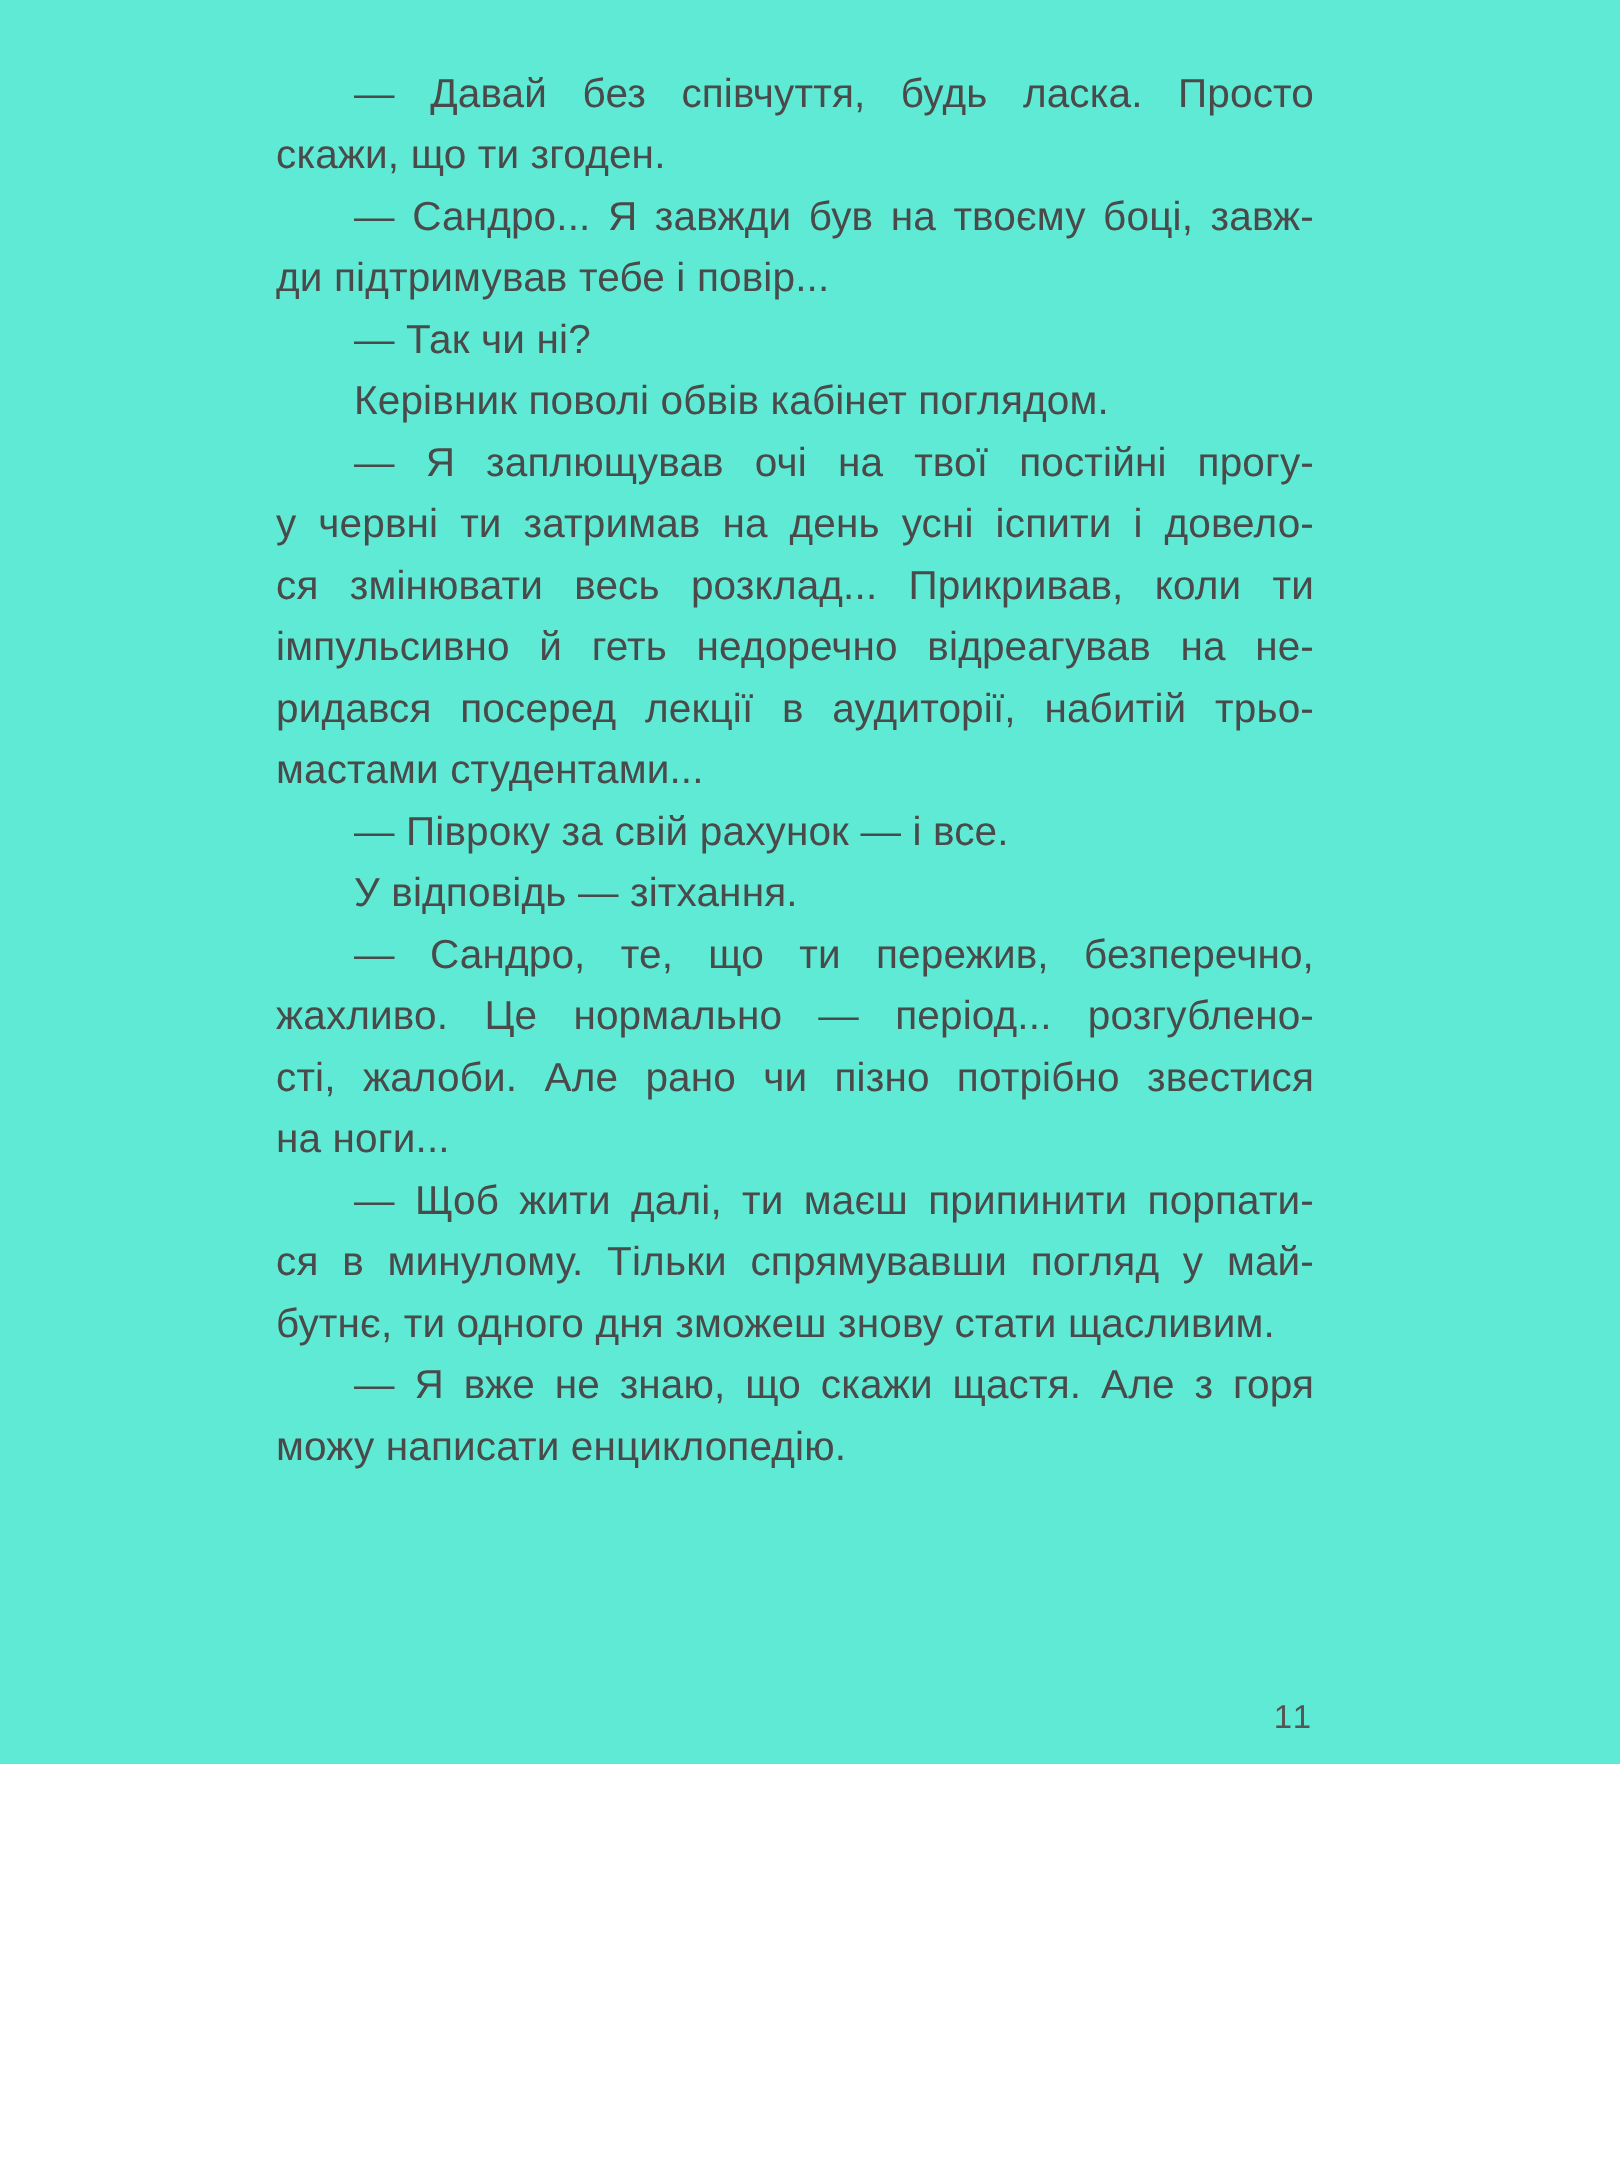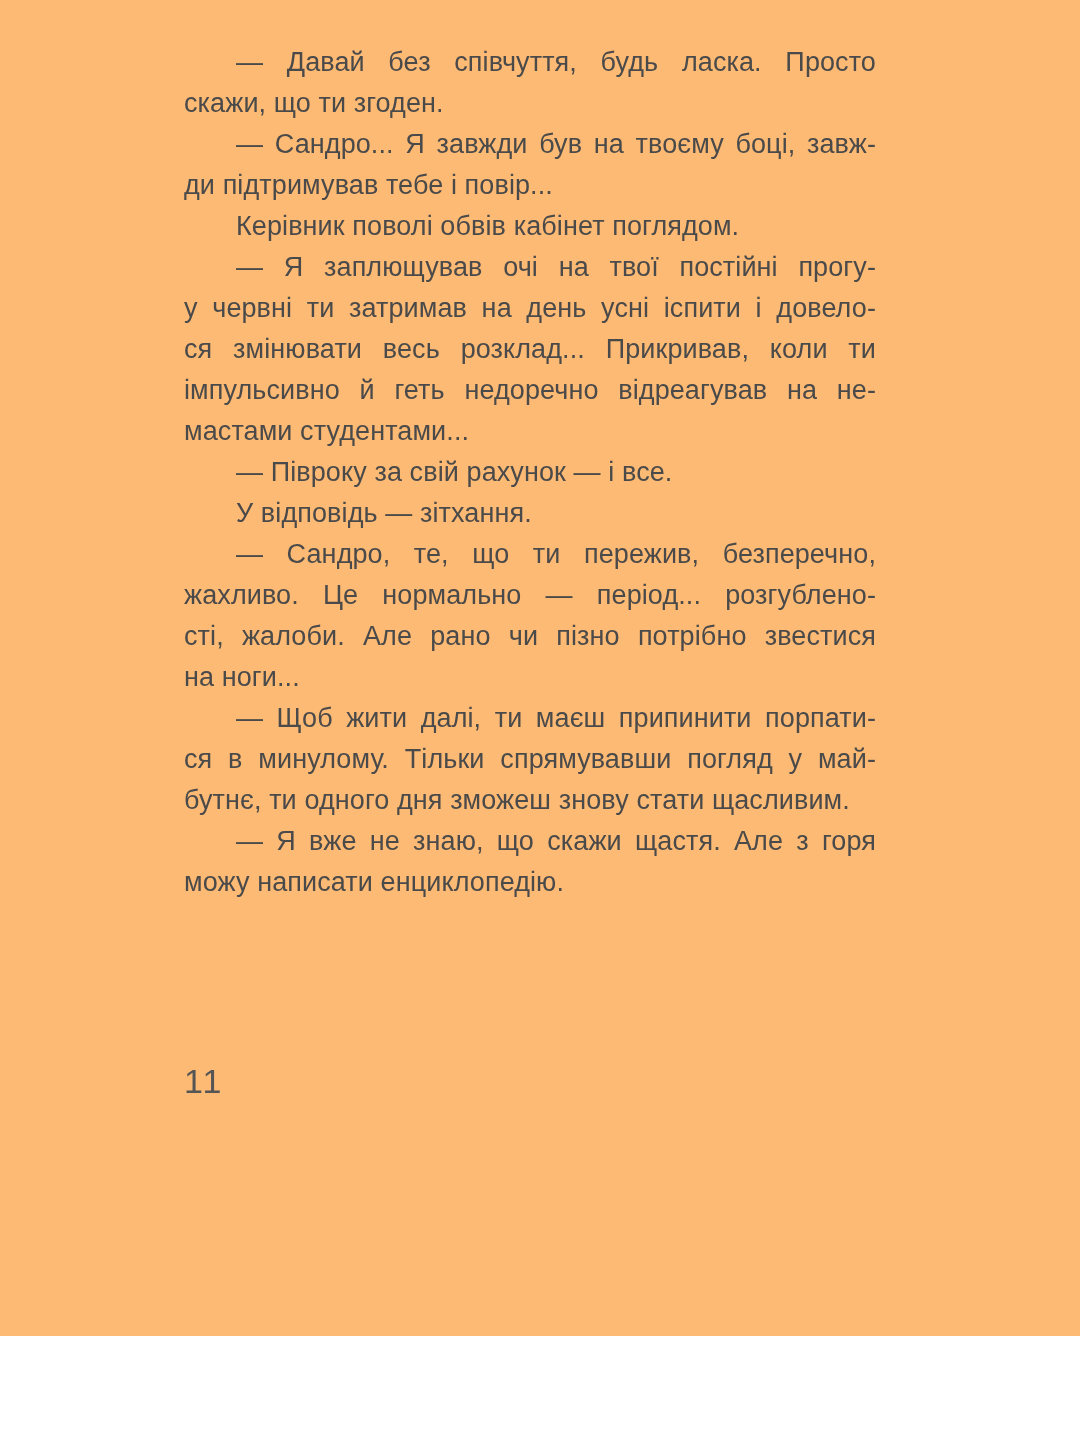--- a/index.html
+++ b/index.html
@@ -9,22 +9,22 @@
   body {
     width: 1080px;
     height: 1440px;
     background: #ffffff;
     font-family: "Liberation Sans", "DejaVu Sans", sans-serif;
     overflow: hidden;
   }
   .book-page {
     position: relative;
     width: 1080px;
-    height: 1336px;
-    background: #fdba74;
+    height: 1176px;
+    background: #5eead4;
   }
   .text-block {
     position: absolute;
     left: 184px;
     top: 42px;
     width: 692px;
     font-size: 27px;
     line-height: 41px;
     color: #4a4a4a;
     letter-spacing: 0.1px;
@@ -43,50 +43,54 @@
   .line.indent {
     padding-left: 52px;
   }
   .line.last {
     text-align: left;
     text-align-last: left;
   }
   .page-number {
     position: absolute;
     left: 184px;
-    top: 1064px;
+    top: 1128px;
     width: 692px;
-    text-align: left;
-    font-size: 34px;
+    text-align: right;
+    font-size: 22px;
     line-height: 34px;
     color: #555555;
     letter-spacing: 2px;
   }
 </style>
 </head>
 <body>
 
 <div class="book-page">
   <div class="text-block">
       <div class="para">
         <div class="line indent">— Давай без співчуття, будь ласка. Просто</div>
         <div class="line last">скажи, що ти згоден.</div>
       </div>
       <div class="para">
         <div class="line indent">— Сандро... Я завжди був на твоєму боці, завж-</div>
         <div class="line last">ди підтримував тебе і повір...</div>
       </div>
       <div class="para">
+        <div class="line indent last">— Так чи ні?</div>
+      </div>
+      <div class="para">
         <div class="line indent last">Керівник поволі обвів кабінет поглядом.</div>
       </div>
       <div class="para">
         <div class="line indent">— Я заплющував очі на твої постійні прогу-</div>
         <div class="line">у червні ти затримав на день усні іспити і довело-</div>
         <div class="line">ся змінювати весь розклад... Прикривав, коли ти</div>
         <div class="line">імпульсивно й геть недоречно відреагував на не-</div>
+        <div class="line">ридався посеред лекції в аудиторії, набитій трьо-</div>
         <div class="line last">мастами студентами...</div>
       </div>
       <div class="para">
         <div class="line indent last">— Півроку за свій рахунок — і все.</div>
       </div>
       <div class="para">
         <div class="line indent last">У відповідь — зітхання.</div>
       </div>
       <div class="para">
         <div class="line indent">— Сандро, те, що ти пережив, безперечно,</div>

